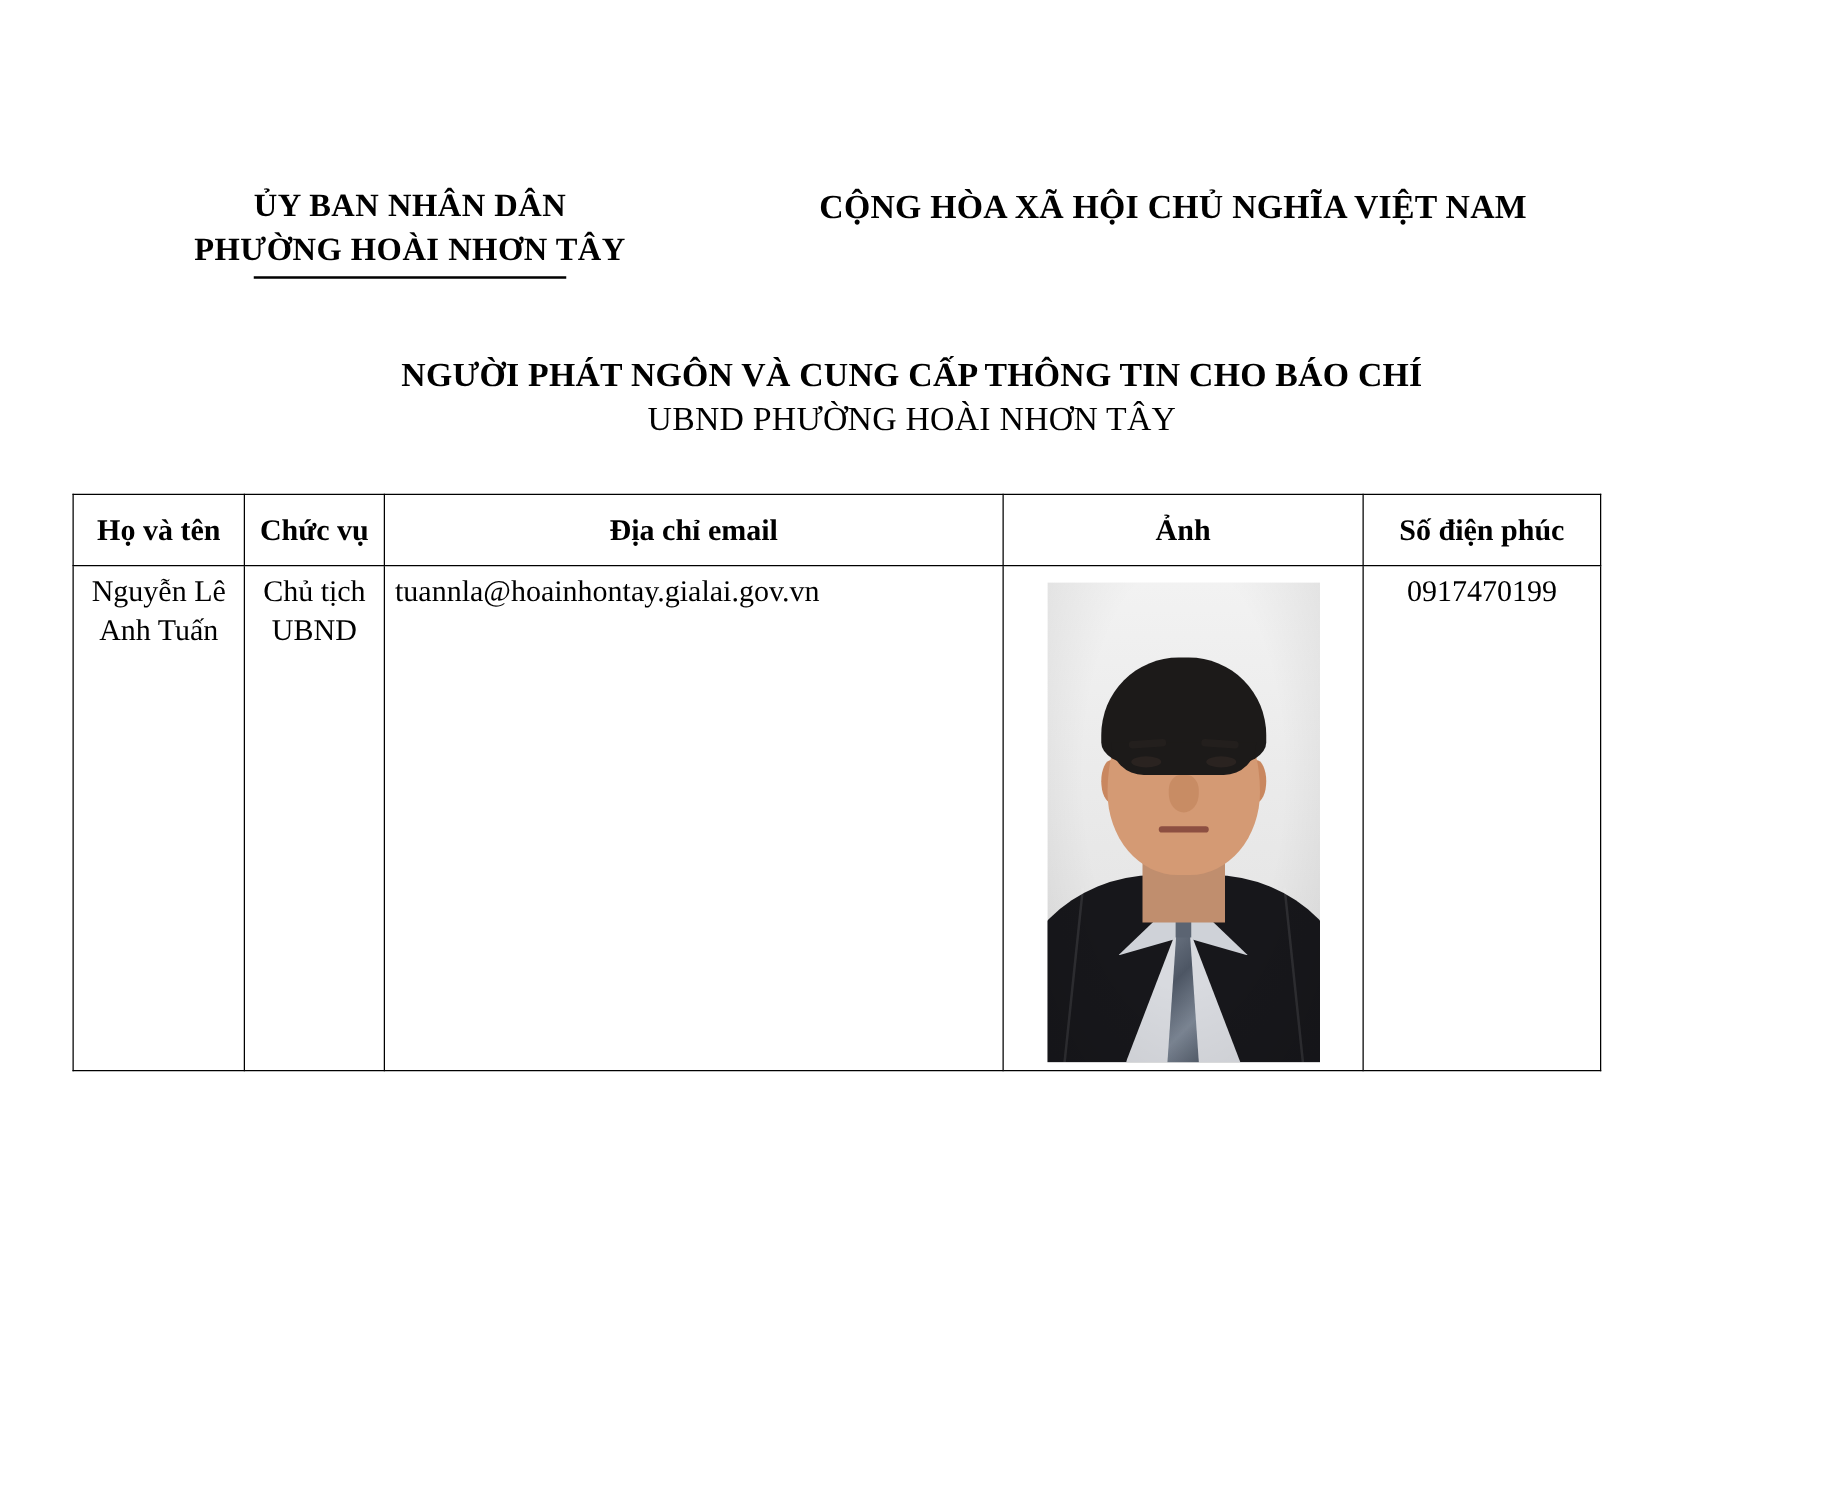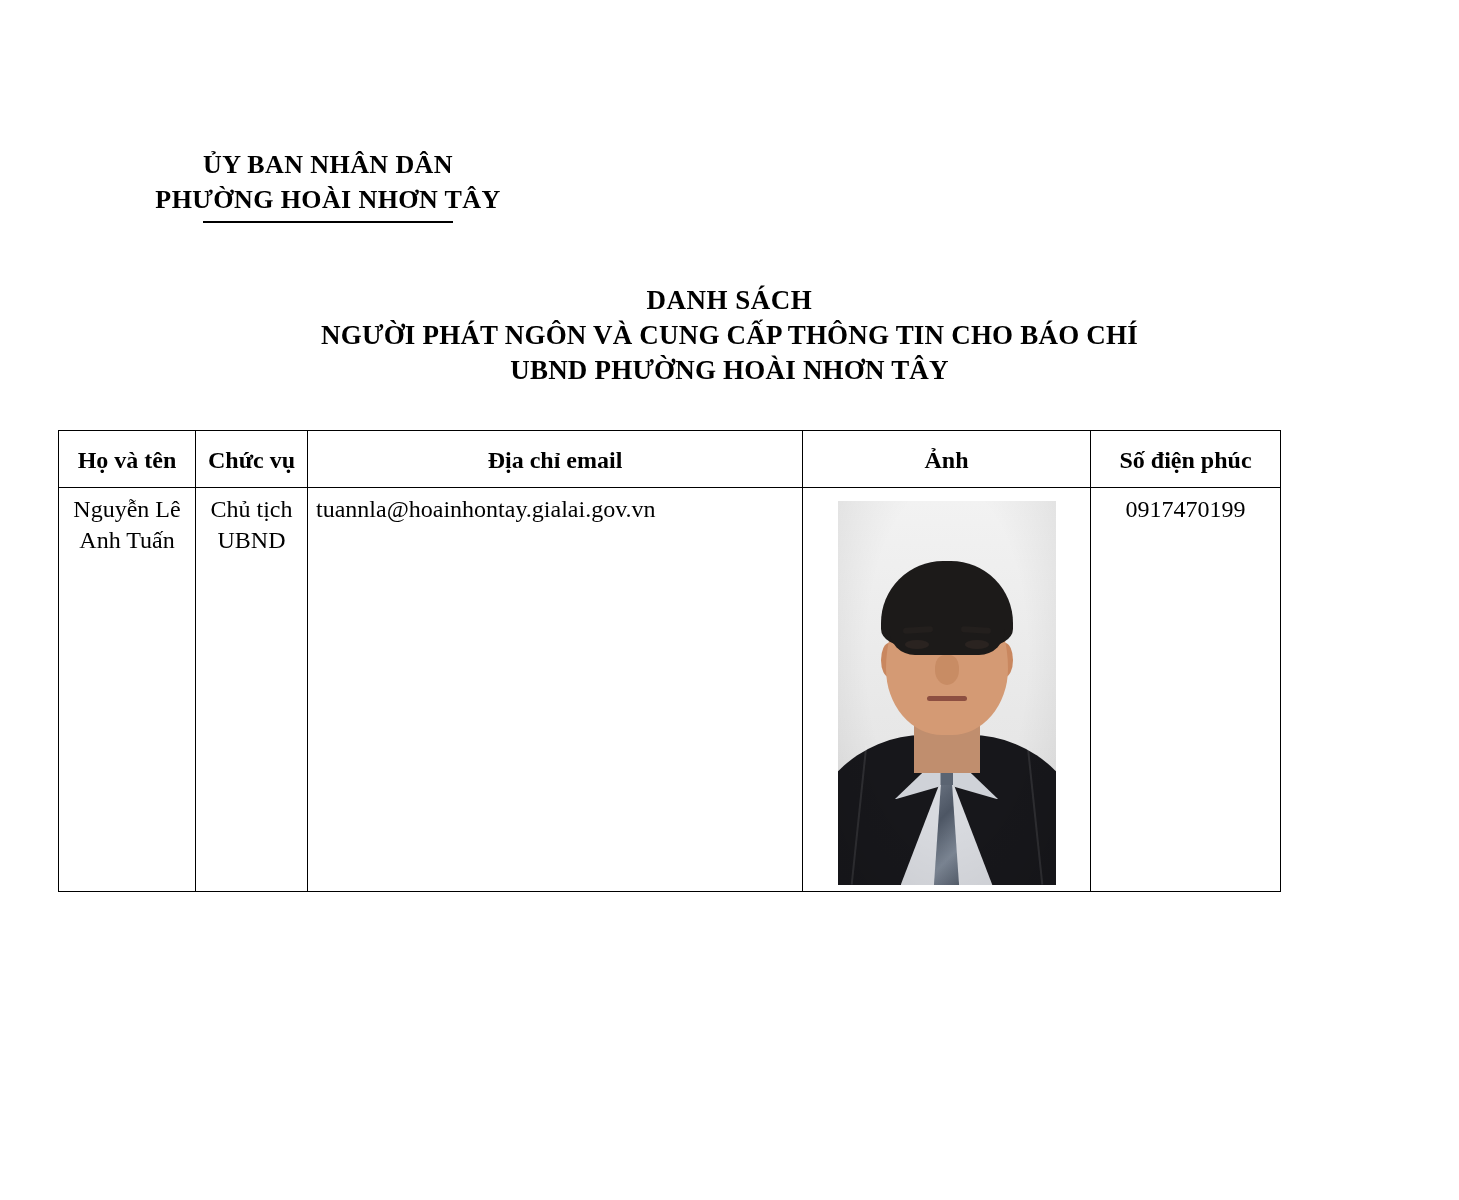--- a/index.html
+++ b/index.html
@@ -98,21 +98,21 @@
     letter-spacing: 0.5px;
   }
   .doc-title .t2 {
     font-size: 27px;
     font-weight: bold;
     letter-spacing: 0.2px;
     text-align: center;
   }
   .doc-title .t3 {
     font-size: 27px;
-    font-weight: bold;
+    font-weight: normal;
     letter-spacing: 0.2px;
   }
 
   
   .table-wrap {
     margin-top: 42px;
     padding-left: 58px;
     padding-right: 118px;
     box-sizing: border-box;
   }
@@ -365,25 +365,25 @@
 <body>
 
 <div class="page">
 
   <div class="doc-header">
     <div class="header-left">
       <div class="line1">ỦY BAN NHÂN DÂN</div>
       <div><span class="line2">PHƯỜNG HOÀI NHƠN TÂY</span></div>
     </div>
     <div class="header-right">
+      <div class="line1">CỘNG HÒA XÃ HỘI CHỦ NGHĨA VIỆT NAM</div>
     </div>
   </div>
 
   <div class="doc-title">
-    <div class="t1">DANH SÁCH</div>
     <div class="t2">NGƯỜI PHÁT NGÔN VÀ CUNG CẤP THÔNG TIN CHO BÁO CHÍ</div>
     <div class="t3">UBND PHƯỜNG HOÀI NHƠN TÂY</div>
   </div>
 
   <div class="table-wrap">
     <table class="list-table">
       <colgroup>
         <col class="col-name">
         <col class="col-pos">
         <col class="col-email">

